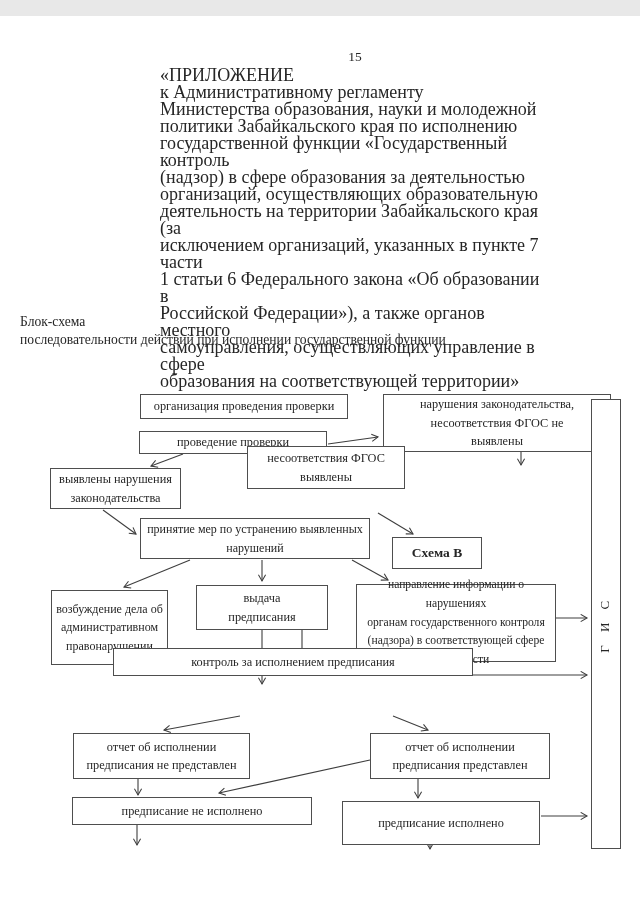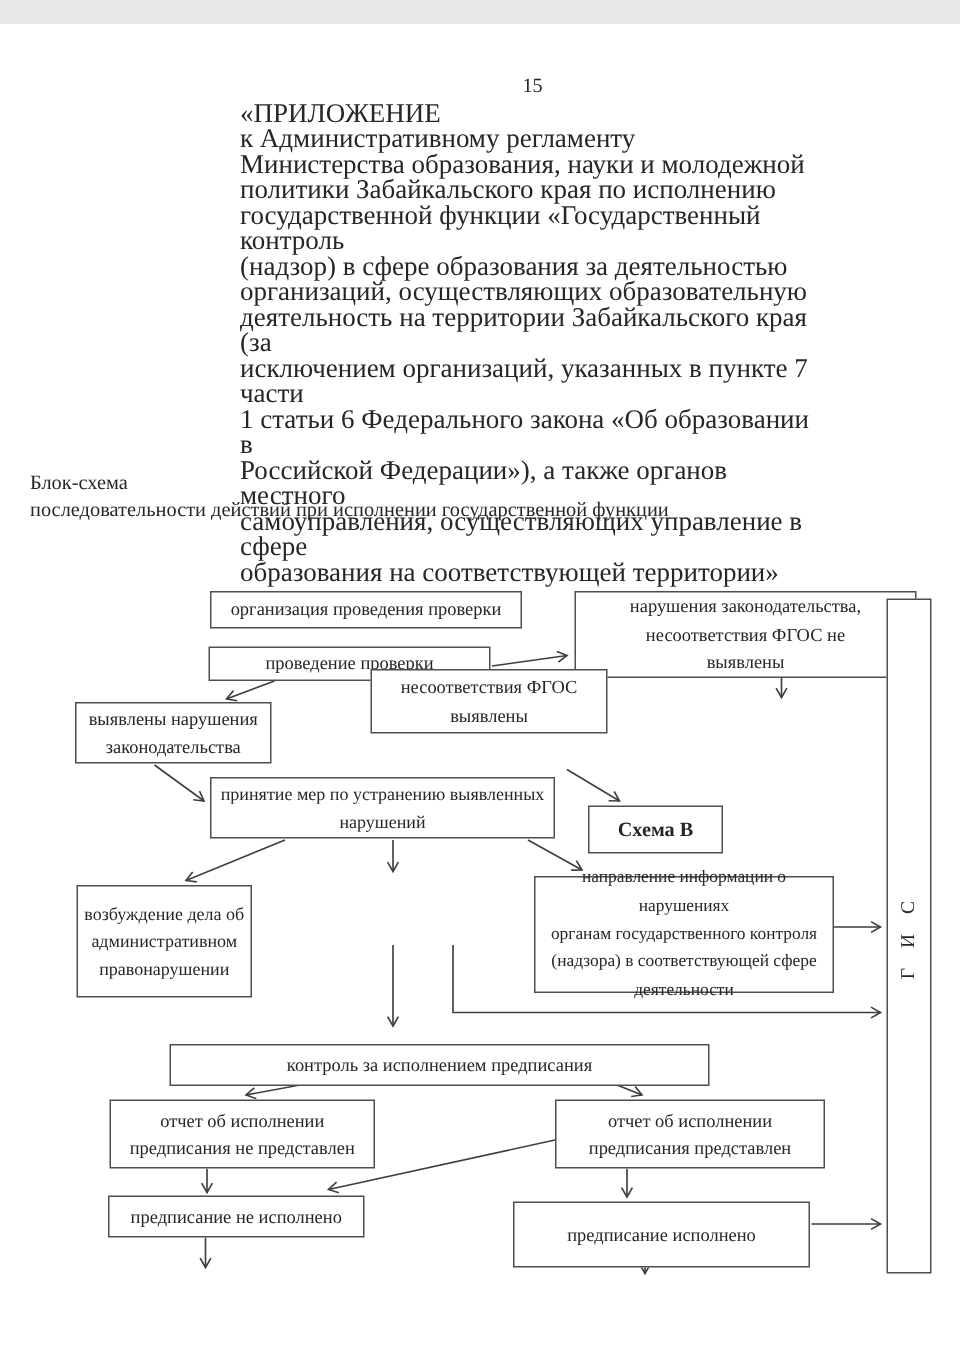--- a/index.html
+++ b/index.html
@@ -140,43 +140,47 @@
     <div class="node bold" style="left:392px;top:521px;width:90px;height:32px">
       <span class="label">Схема В</span>
     </div>
 
     <div class="node f12" style="left:51px;top:574px;width:117px;height:75px">
       <span class="label">возбуждение дела об
 административном
 правонарушении</span>
     </div>
 
+    <div class="node" style="left:196px;top:569px;width:132px;height:45px">
+      <span class="label">выдача
+предписания</span>
+    </div>
 
     <div class="node f115" style="left:356px;top:568px;width:200px;height:78px">
       <span class="label">направление информации о нарушениях
 органам государственного контроля
 (надзора) в соответствующей сфере
 деятельности</span>
     </div>
 
-    <div class="node" style="left:113px;top:680px;width:360px;height:28px">
+    <div class="node" style="left:113px;top:632px;width:360px;height:28px">
       <span class="label">контроль за исполнением предписания</span>
     </div>
 
     <div class="node" style="left:73px;top:717px;width:177px;height:46px">
       <span class="label">отчет об исполнении
 предписания не представлен</span>
     </div>
 
     <div class="node" style="left:370px;top:717px;width:180px;height:46px">
       <span class="label">отчет об исполнении
 предписания представлен</span>
     </div>
 
-    <div class="node" style="left:72px;top:781px;width:171px;height:28px">
+    <div class="node" style="left:72px;top:781px;width:240px;height:28px">
       <span class="label">предписание не исполнено</span>
     </div>
 
     <div class="node" style="left:342px;top:785px;width:198px;height:44px">
       <span class="label">предписание исполнено</span>
     </div>
 
     <div class="node gis-box" style="left:591px;top:383px;width:30px;height:450px">
       <span class="gis-text">Г И С</span>
     </div>

